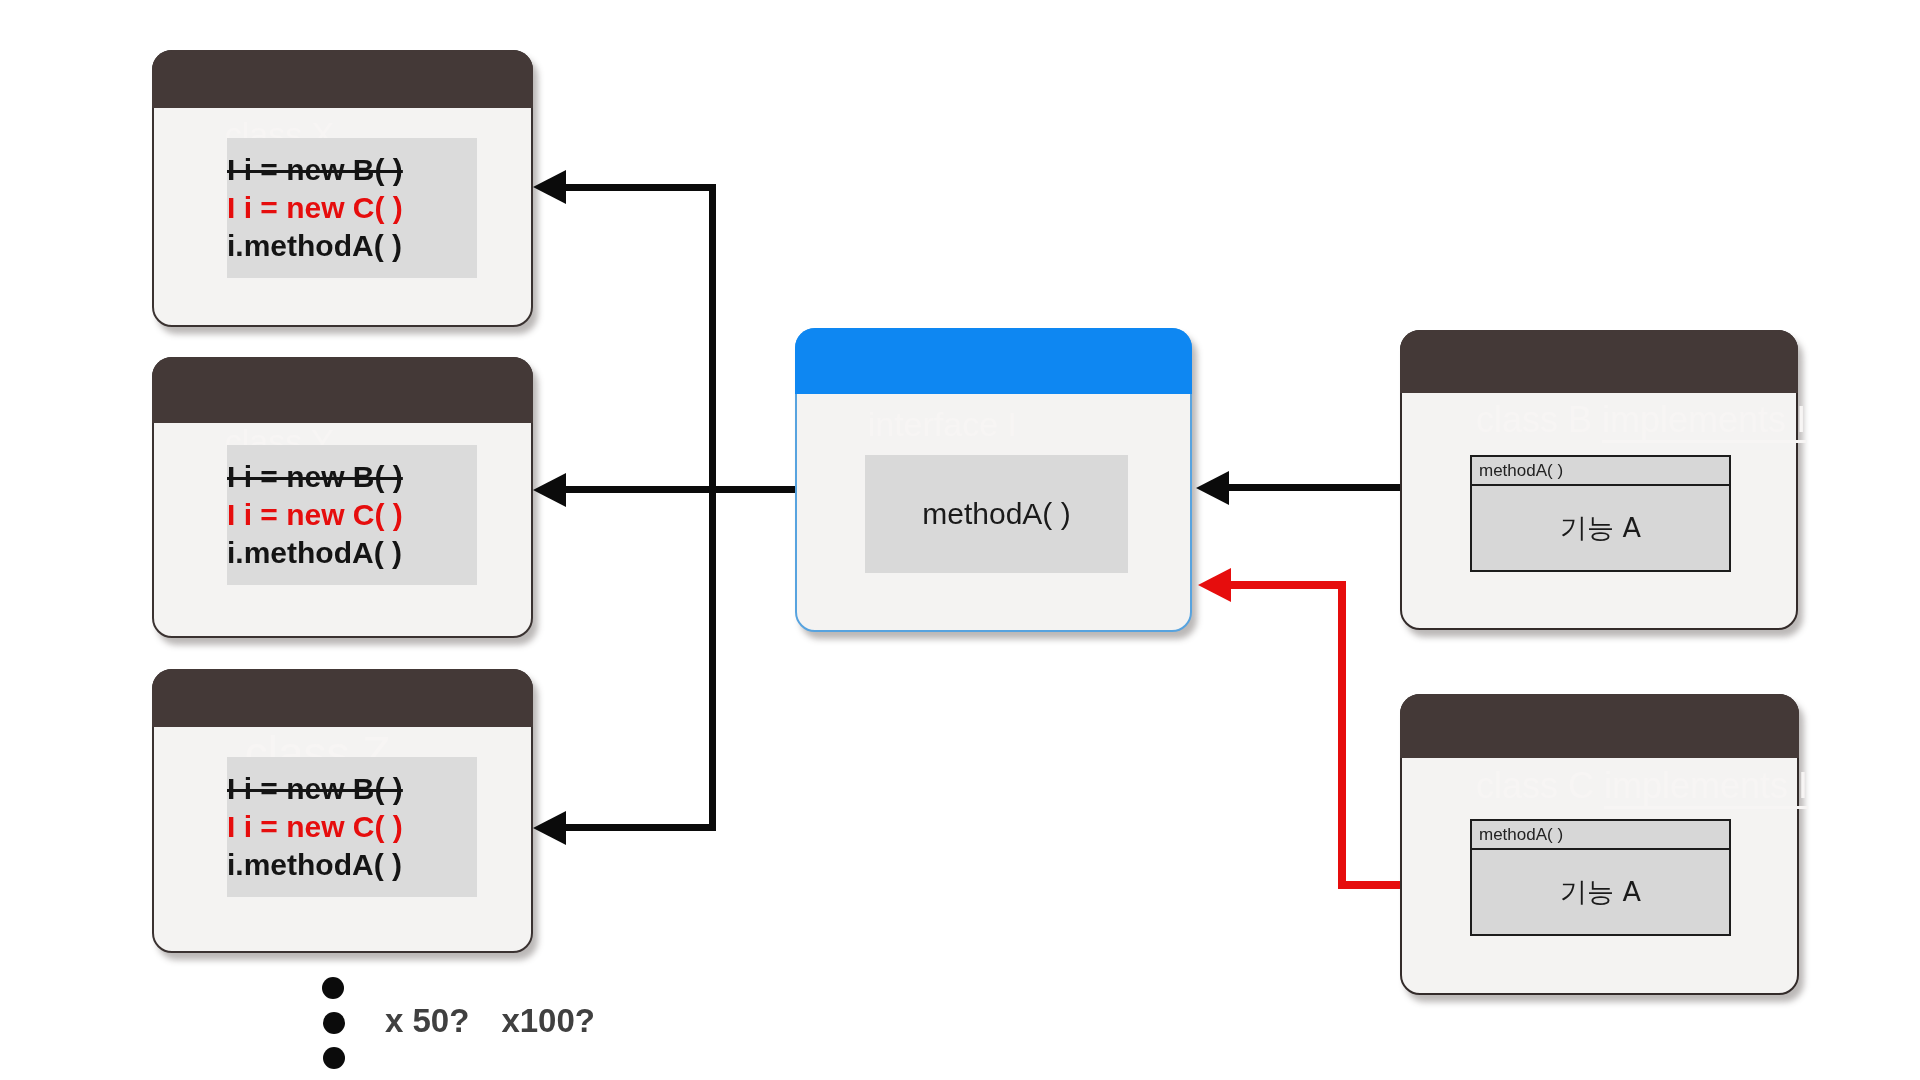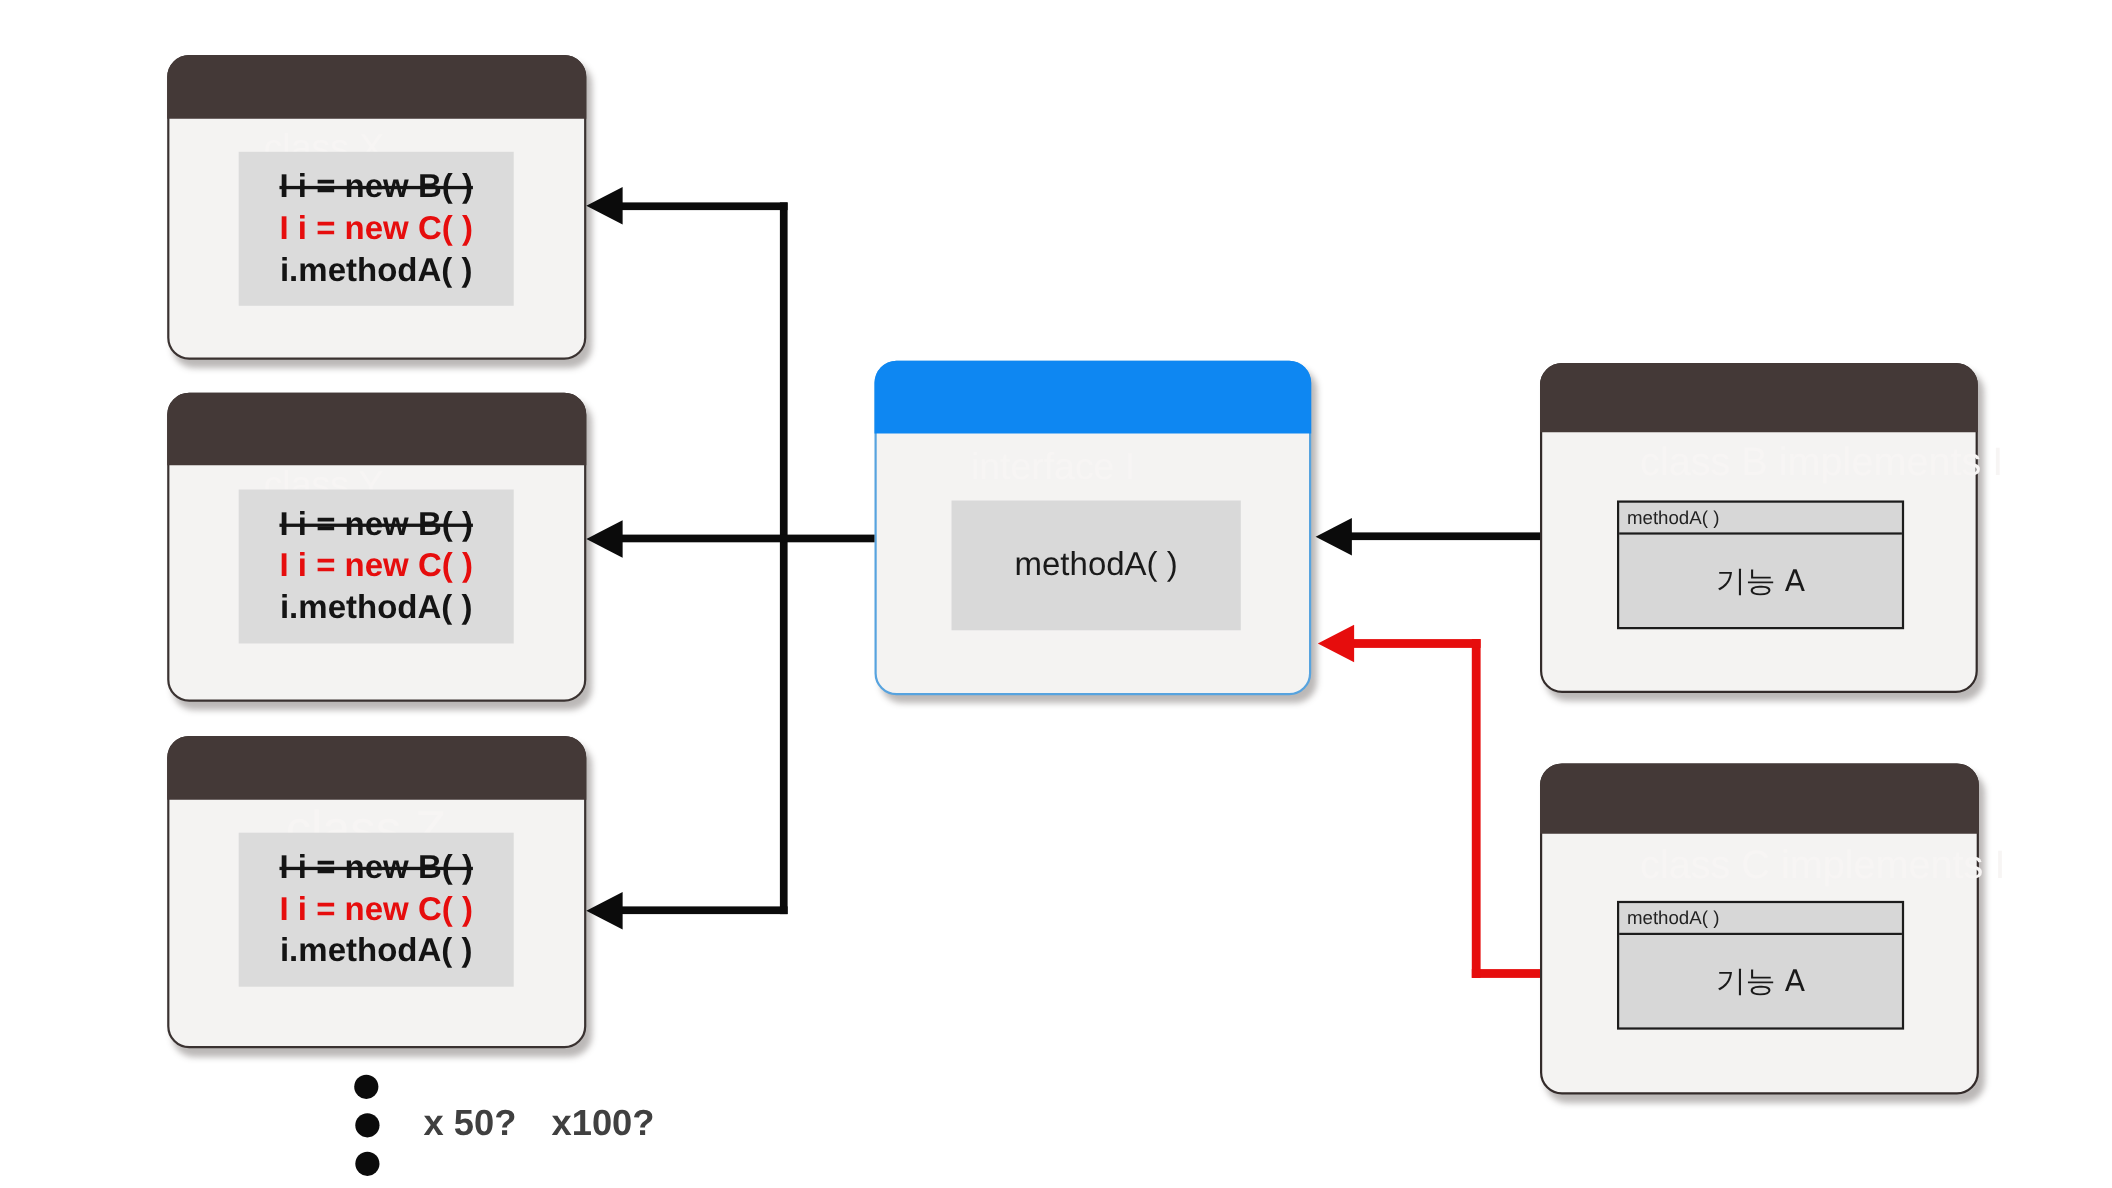--- a/index.html
+++ b/index.html
@@ -7,29 +7,29 @@
           font-family:"Liberation Sans","DejaVu Sans",sans-serif;}
 
   
   .box{position:absolute;box-sizing:border-box;border-radius:20px;background:#f4f3f2;
        box-shadow:5px 7px 6px rgba(60,52,50,0.35);}
   .box.client{border:2px solid #3a3231;}
   .box.iface{border:2px solid #57a3df;}
   .box.impl{border:2px solid #332b2a;}
 
   .hdr{position:absolute;left:-2px;top:-2px;right:-2px;box-sizing:border-box;
-       border-radius:20px 20px 0 0;color:#f7f5f4;padding-left:31px;white-space:pre;}
+       border-radius:20px 20px 0 0;color:#f7f5f4;padding-left:16px;white-space:pre;}
   .hdr.dark{background:#443937;}
   .hdr.blue{background:#0e87f2;}
   .hdr-text{font-weight:400;}
-  .underlined{text-decoration-thickness:3px;text-underline-offset:8px;}
+  .underlined{text-decoration:underline;text-decoration-thickness:3px;text-underline-offset:8px;}
 
   
-  .code{position:absolute;left:63px;top:86px;width:250px;height:140px;background:#dbdbdb;
-        display:flex;flex-direction:column;justify-content:center;align-items:center;}
+  .code{position:absolute;left:73px;top:86px;width:250px;height:140px;background:#dbdbdb;
+        display:flex;flex-direction:column;justify-content:center;}
   .cl{font-size:30px;line-height:38px;font-weight:600;color:#141414;white-space:pre;}
   .cl.struck{text-decoration:line-through;text-decoration-thickness:3px;}
   .cl.red{color:#e60d0d;}
 
   
   .imethod{position:absolute;left:68px;top:125px;width:263px;height:118px;background:#d9d9d9;
            display:flex;align-items:center;justify-content:center;font-size:30px;color:#1a1a1a;}
 
   
   .mtable{position:absolute;left:68px;top:123px;width:261px;box-sizing:border-box;

